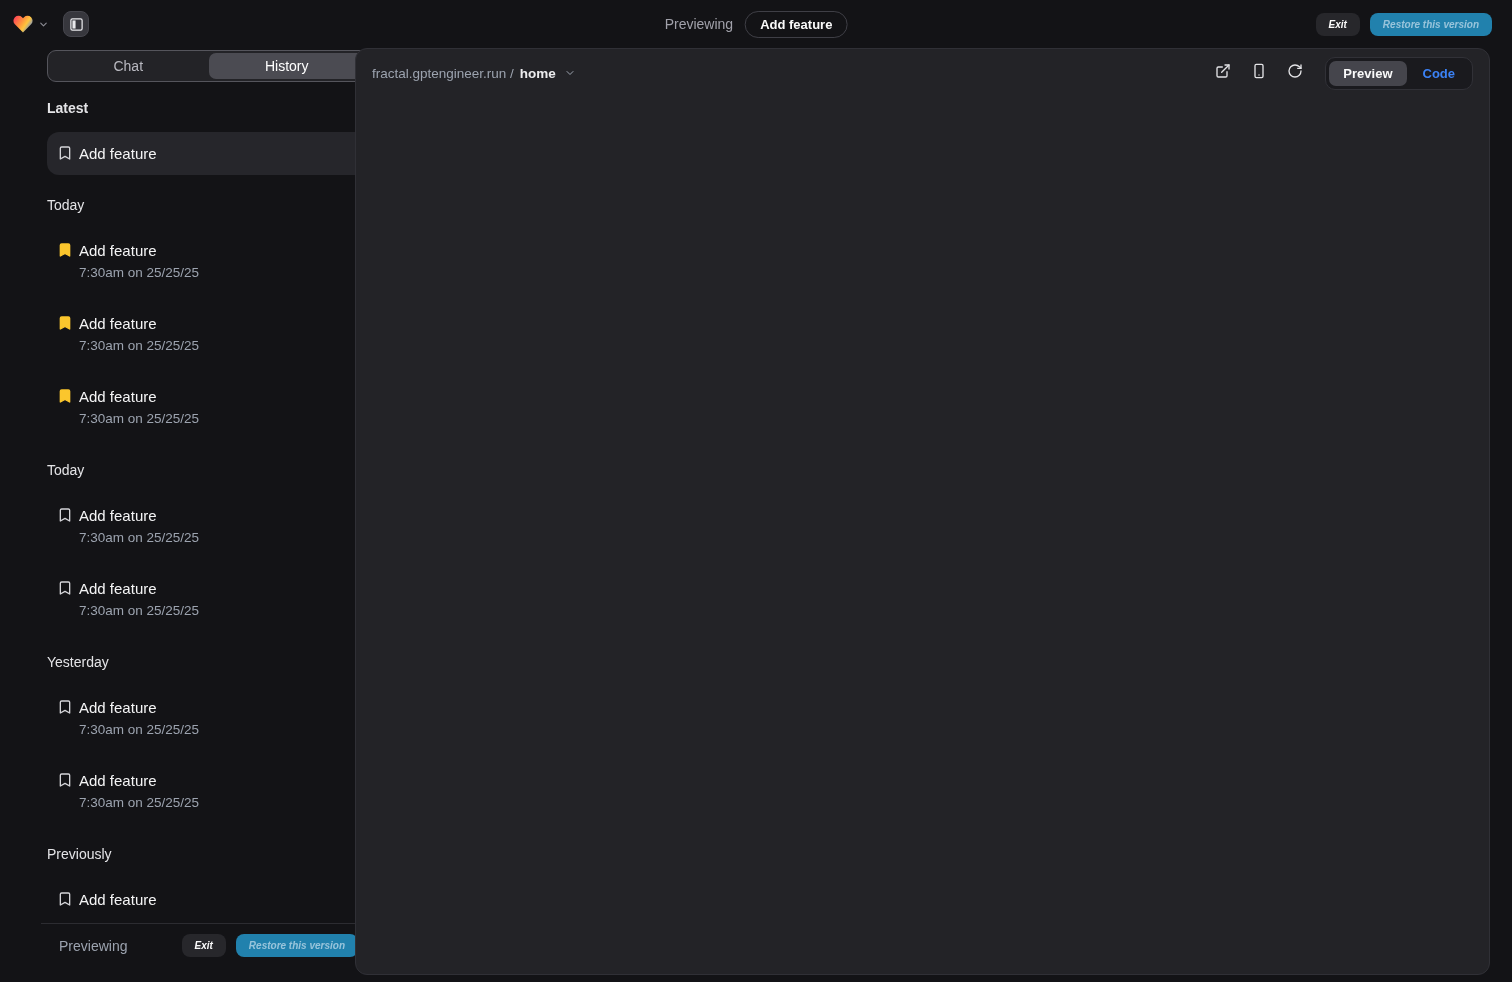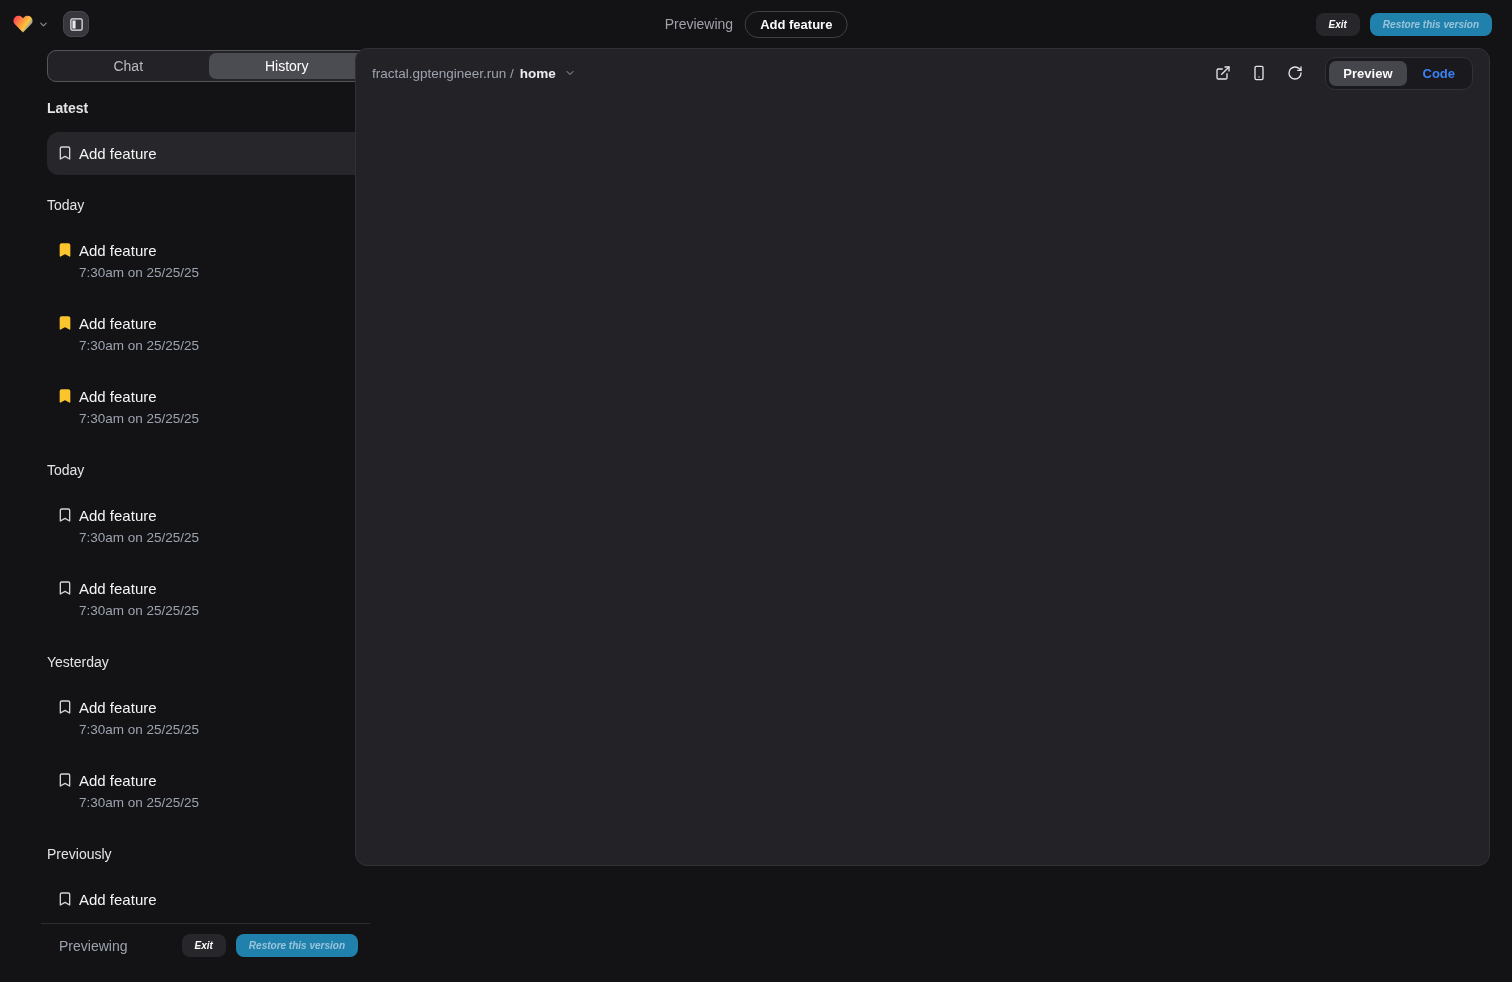--- a/index.html
+++ b/index.html
@@ -82,31 +82,31 @@
   .sidebar-footer {
     position:absolute; left:-6px; right:-2px; bottom:0; height:44px;
     border-top:1px solid #2c2c31;
     display:flex; align-items:center; gap:10px; padding:0 12px 0 18px;
   }
   .footer-status { font-size:14px; color:#9ca3af; }
   .sidebar-footer .btn-dark { margin-left:auto; }
 
   
   .main-panel {
-    position:absolute; left:355px; top:48px; width:1135px; height:818px;
+    position:absolute; left:355px; top:48px; width:1135px; height:927px;
     background:#232327; border:1px solid #303036; border-radius:12px;
   }
   .preview-header {
     height:48px; display:flex; align-items:center; padding:0 16px;
   }
   .breadcrumb { display:flex; align-items:center; gap:6px; cursor:pointer; }
   .crumb-domain { font-size:13.5px; color:#9ca3af; }
   .crumb-page { font-size:13.5px; color:#ececee; font-weight:600; }
   .crumb-chevron { color:#9ca3af; margin-left:2px; }
-  .header-actions { margin-left:auto; display:flex; align-items:center; gap:8px; }
+  .header-actions { margin-left:auto; display:flex; gap:8px; }
   .icon-btn {
     width:28px; height:28px; border-radius:6px; background:transparent;
     border:none; display:flex; align-items:center; justify-content:center;
     color:#e4e4e7; cursor:pointer;
   }
   .view-toggle {
     margin-left:8px; display:flex; background:#1a1a1e;
     border:1px solid #313137; border-radius:10px; padding:3px; gap:2px;
   }
   .seg {

